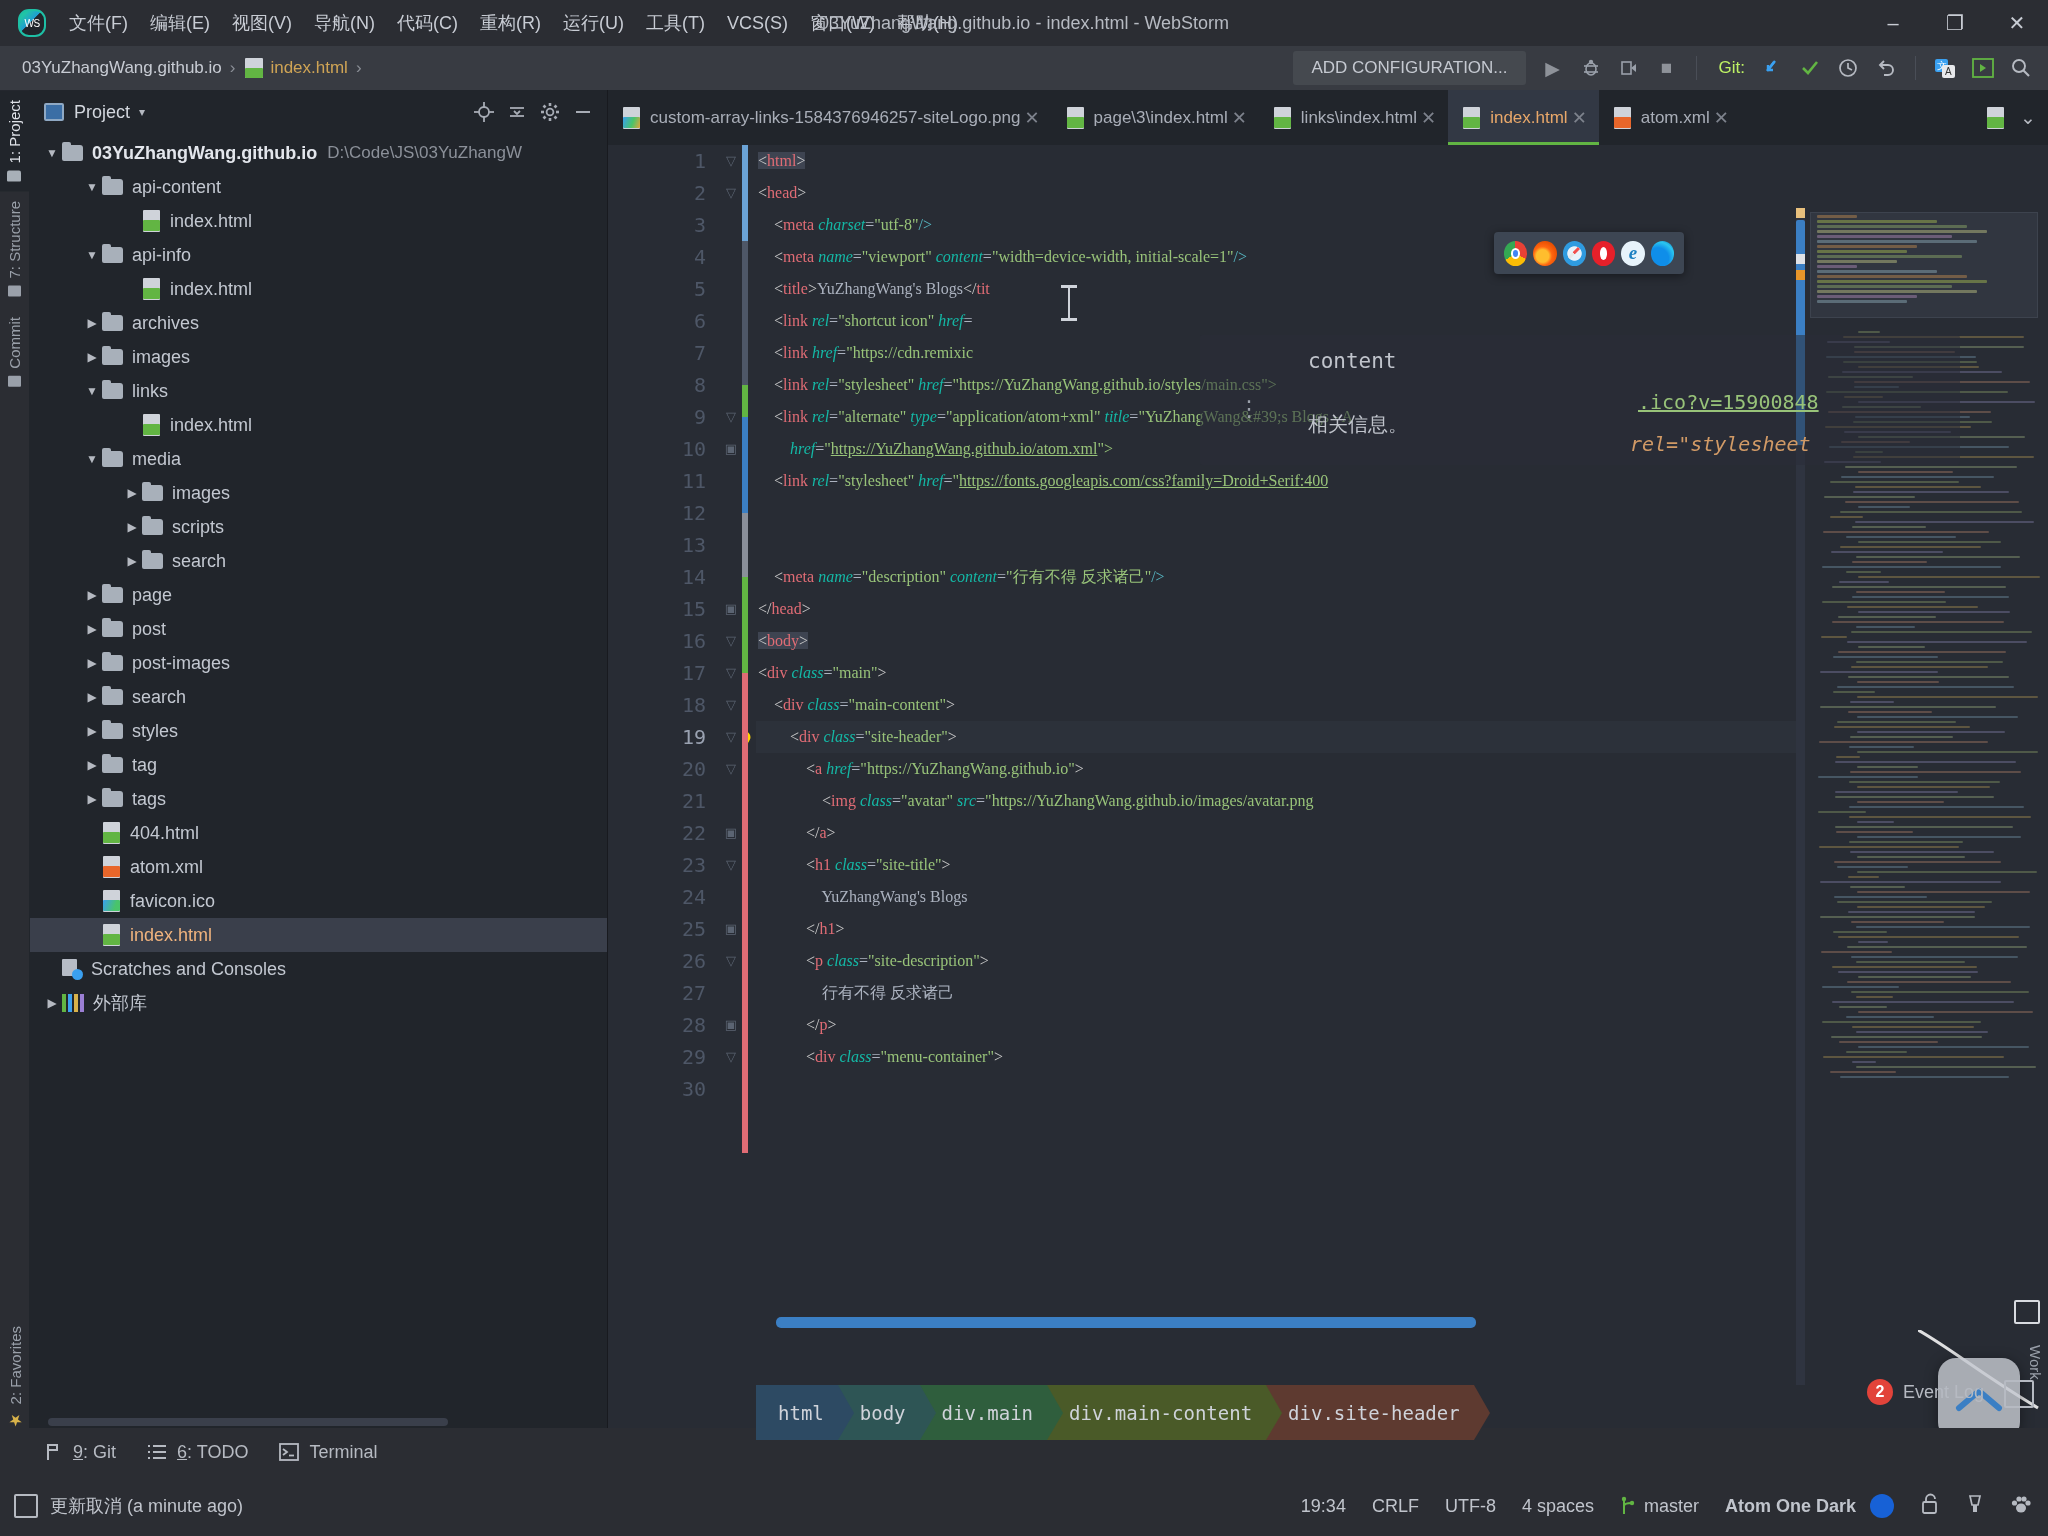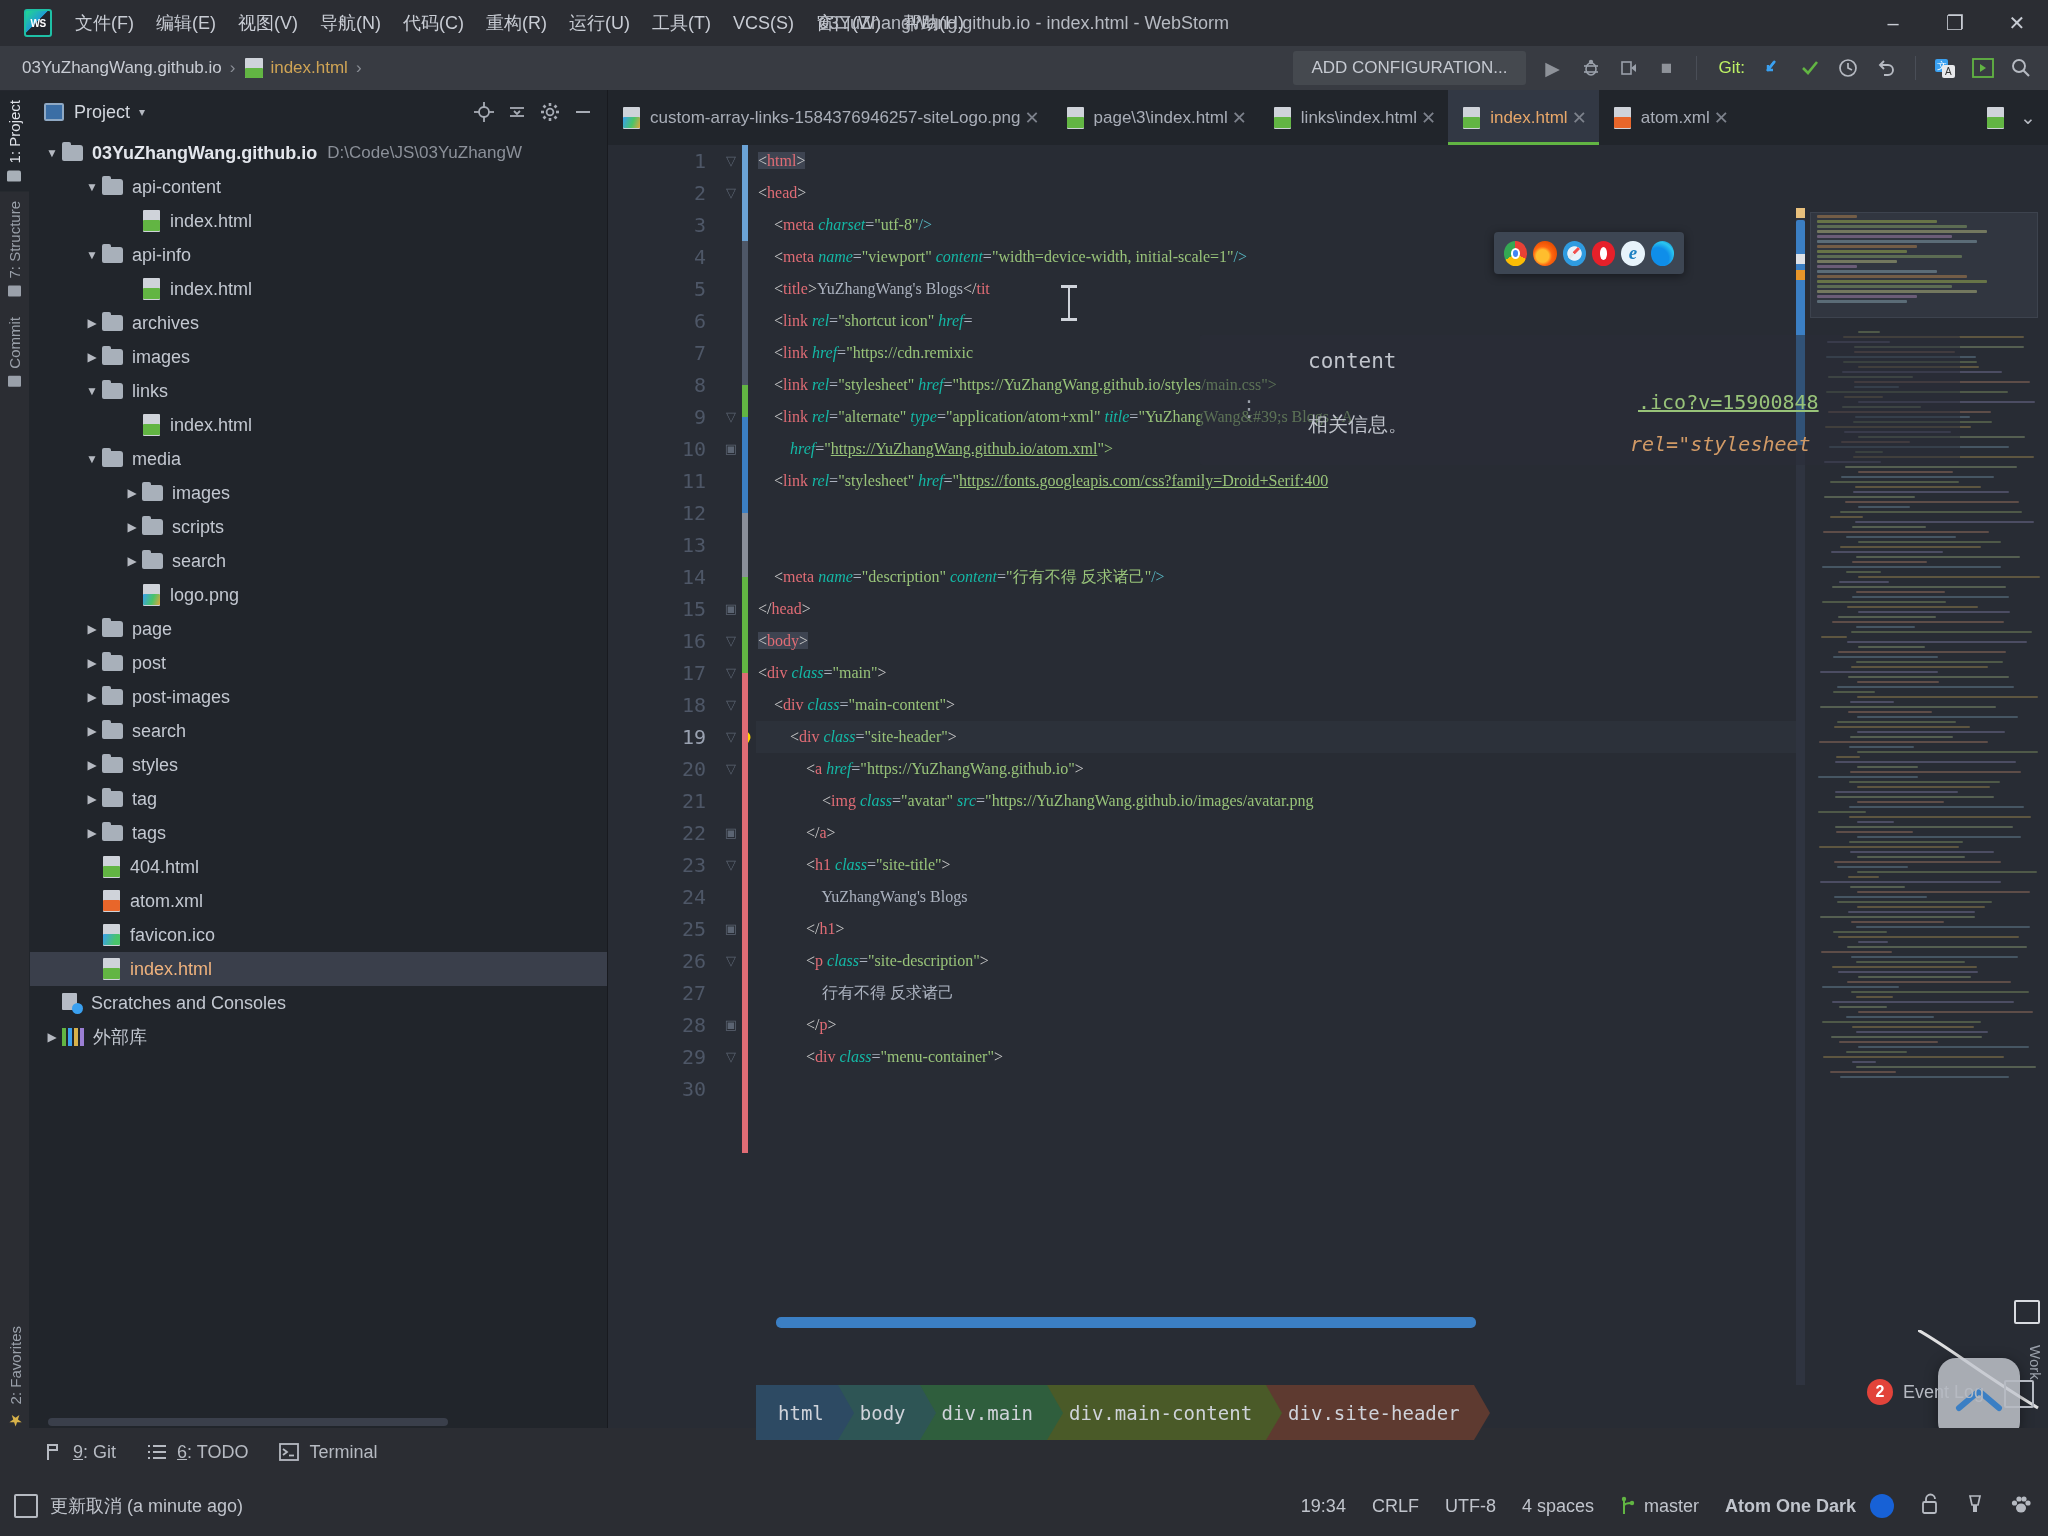--- a/index.html
+++ b/index.html
@@ -11,25 +11,25 @@
     -webkit-font-smoothing: antialiased;
   }
   .app { position: relative; width: 2048px; height: 1536px; background: #282c34; }
 
   
   .titlebar {
     position: absolute; top: 0; left: 0; width: 2048px; height: 46px;
     background: #2b2d33; display: flex; align-items: center;
   }
   .ws-logo {
-    width: 28px; height: 28px; margin-left: 24px; margin-right: 12px;
+    width: 28px; height: 28px; margin-left: 18px; margin-right: 12px;
     background: linear-gradient(135deg,#22d88f 0%,#1f9dd4 45%,#21252b 46%);
-    border: 2px solid #1ec0a6; border-radius: 3px;
+    border: 2px solid #1ec0a6; border-radius: 11px;
     display: flex; align-items: center; justify-content: center;
-    font-size: 11px; font-weight: bold; color: #fff; position: relative;
+    font-size: 11px; font-weight: normal; color: #fff; position: relative;
   }
   .ws-logo span { position: relative; z-index: 2; font-size: 10px; letter-spacing: -0.5px;}
   .menu { display: flex; align-items: center; height: 46px; }
   .menu-item {
     padding: 0 11px; height: 46px; line-height: 46px;
     font-size: 18px; color: #c8ccd4; white-space: nowrap; cursor: default;
   }
   .win-title {
     position: absolute; left: 50%; transform: translateX(-50%);
     font-size: 18px; color: #b6bac2; white-space: nowrap;
@@ -582,25 +582,20 @@
         </div>
         <div class="node" style="padding-left: 92px;">
           <span class="arrow">▶</span>
           <span class="folder"></span>
           <span class="lbl">scripts</span>
         </div>
         <div class="node" style="padding-left: 92px;">
           <span class="arrow">▶</span>
           <span class="folder"></span>
           <span class="lbl">search</span>
-        </div>
-        <div class="node" style="padding-left: 92px;">
-          <span class="arrow none">▶</span>
-          <span class="fico png"></span>
-          <span class="lbl">logo.png</span>
         </div>
         <div class="node" style="padding-left: 52px;">
           <span class="arrow">▶</span>
           <span class="folder"></span>
           <span class="lbl">page</span>
         </div>
         <div class="node" style="padding-left: 52px;">
           <span class="arrow">▶</span>
           <span class="folder"></span>
           <span class="lbl">post</span>

